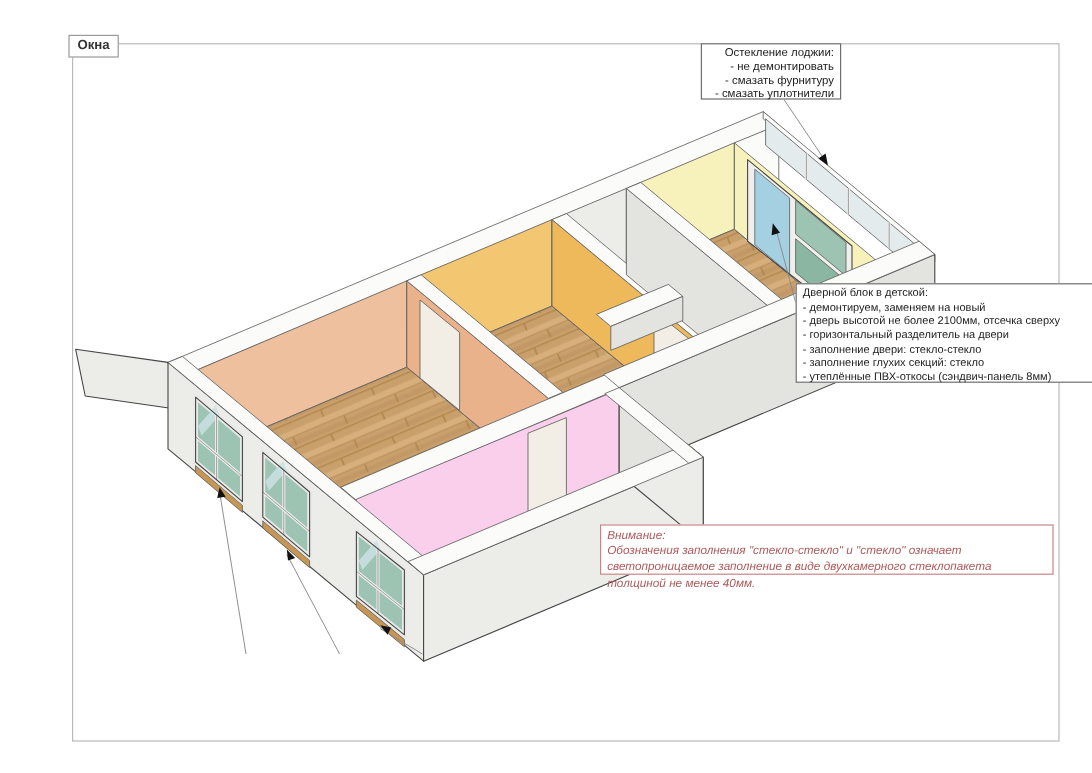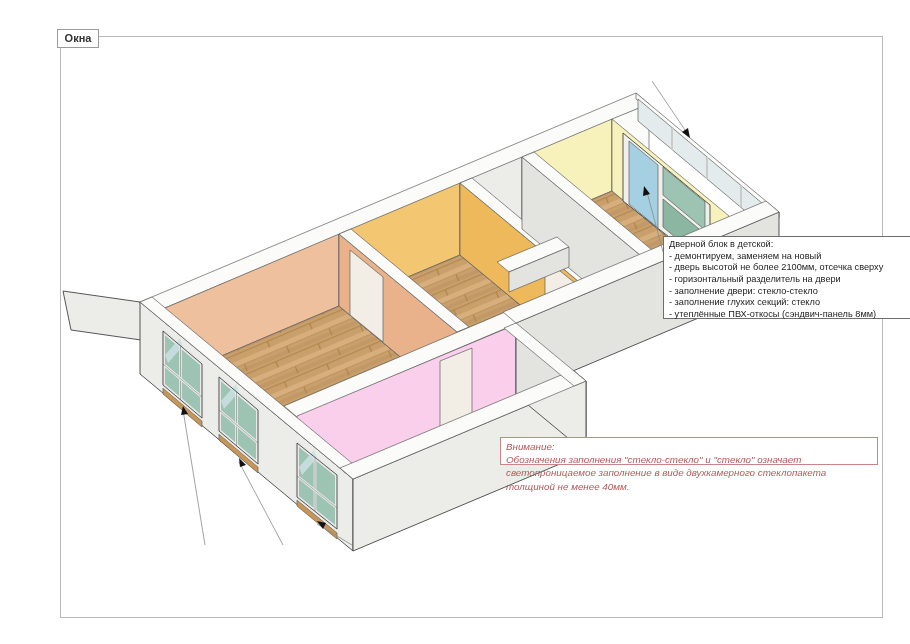--- a/index.html
+++ b/index.html
@@ -16,21 +16,21 @@
                font-style:italic;}
   .okna{position:absolute;left:57px;top:29px;width:40px;height:17px;
         background:#fff;border:1px solid #9a9a9a;font-weight:bold;
         font-size:11px;color:#333;text-align:center;line-height:16px;}
   .loggia-box{left:584px;top:36px;width:117px;height:47px;font-size:9.5px;
               text-align:right;line-height:1.2;}
   .general-box{left:95px;top:95px;width:281px;height:58px;font-size:9.8px;
                line-height:1.16;}
   .door-box{left:663px;top:236px;width:254px;height:83px;font-size:9.2px;
             line-height:1.27;}
-  .attention-box{left:500px;top:437px;width:378px;height:28px;font-size:9.8px;
+  .attention-box{left:500px;top:437px;width:378px;height:42px;font-size:9.8px;
                  line-height:1.35;}
   .windows-box{left:137px;top:545px;width:334px;height:53px;font-size:9.6px;
                line-height:1.3;}
   
   .s{stroke:#5f5f5f;stroke-width:.7;stroke-linejoin:round;}
   .sb{stroke:#444;stroke-width:.9;stroke-linejoin:round;}
   .f-outer{fill:var(--wallOuter);}
   .f-outerd{fill:var(--wallOuterDark);}
   .f-band{fill:var(--wallTop);}
   .f-peach{fill:var(--peach);}  .f-peachd{fill:var(--peachDark);}
@@ -180,20 +180,24 @@
       <polygon class="arr" points="183,406 188,414 181,415"></polygon>
       <polygon class="arr" points="239,458 246,465 240,467"></polygon>
       <polygon class="arr" points="317,521 326,523 323,529"></polygon>
       <polygon class="arr" points="690,138 682,132 688,128"></polygon>
       <polygon class="arr" points="644,186 650,194 643,196"></polygon>
     </g>
   </svg>
 
   <div class="okna">Окна</div>
 
+  <div class="callout loggia-box">Остекление лоджии:
+- не демонтировать
+- смазать фурнитуру
+- смазать уплотнители</div>
 
 
   <div class="callout door-box">Дверной блок в детской:
 - демонтируем, заменяем на новый
 - дверь высотой не более 2100мм, отсечка сверху
 - горизонтальный разделитель на двери
 - заполнение двери: стекло-стекло
 - заполнение глухих секций: стекло
 - утеплённые ПВХ-откосы (сэндвич-панель 8мм)</div>
 

